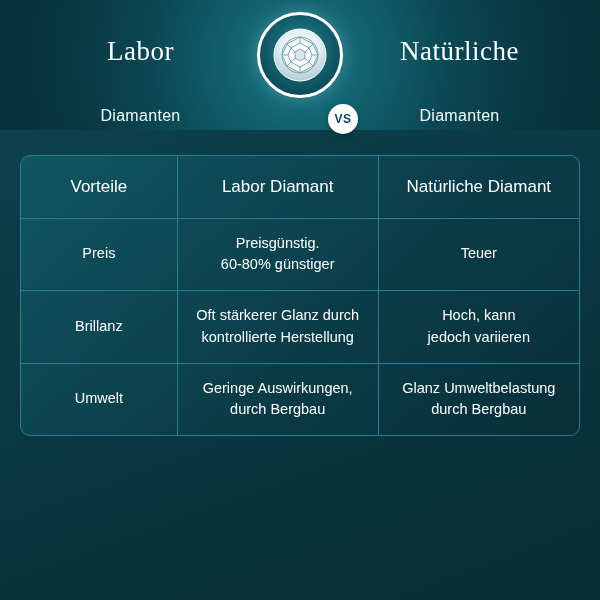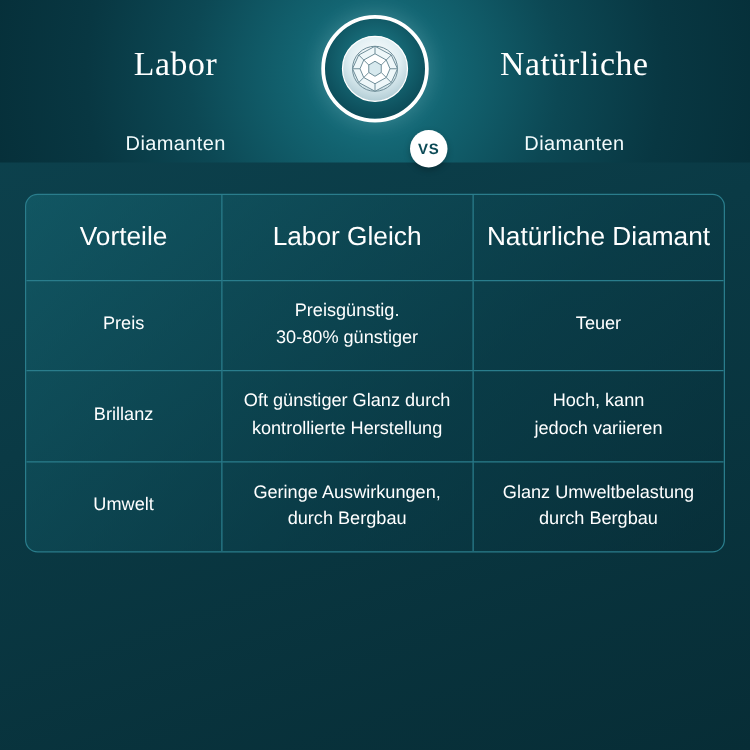--- a/index.html
+++ b/index.html
@@ -122,21 +122,21 @@
     text-align: center;
     vertical-align: middle;
     font-size: 14.5px;
     line-height: 1.5;
     padding: 14px 10px;
     border-right: 1px solid #2a7d8c;
     border-bottom: 1px solid #2a7d8c;
     font-weight: 400;
   }
   th {
-    font-size: 21px;
+    font-size: 17px;
     padding: 18px 10px;
   }
   th:last-child, td:last-child { border-right: none; }
   tr:last-child td { border-bottom: none; }
 
   col.c1 { width: 28%; }
   col.c2 { width: 36%; }
   col.c3 { width: 36%; }
 
   .cell-line { display: block; }
@@ -195,43 +195,43 @@
   <div class="table-wrap">
     <table>
       <colgroup>
         <col class="c1">
           <col class="c2">
           <col class="c3">
       </colgroup>
       <thead>
         <tr>
           <th>Vorteile</th>
-          <th>Labor Gleich</th>
+          <th>Labor Diamant</th>
           <th>Natürliche Diamant</th>
         </tr>
       </thead>
       <tbody>
         <tr>
           <td>
             <span class="cell-line">Preis</span>
           </td>
           <td>
             <span class="cell-line">Preisgünstig.</span>
-            <span class="cell-line">30-80% günstiger</span>
+            <span class="cell-line">60-80% günstiger</span>
           </td>
           <td>
             <span class="cell-line">Teuer</span>
           </td>
         </tr>
         <tr>
           <td>
             <span class="cell-line">Brillanz</span>
           </td>
           <td>
-            <span class="cell-line">Oft günstiger Glanz durch</span>
+            <span class="cell-line">Oft stärkerer Glanz durch</span>
             <span class="cell-line">kontrollierte Herstellung</span>
           </td>
           <td>
             <span class="cell-line">Hoch, kann</span>
             <span class="cell-line">jedoch variieren</span>
           </td>
         </tr>
         <tr>
           <td>
             <span class="cell-line">Umwelt</span>

